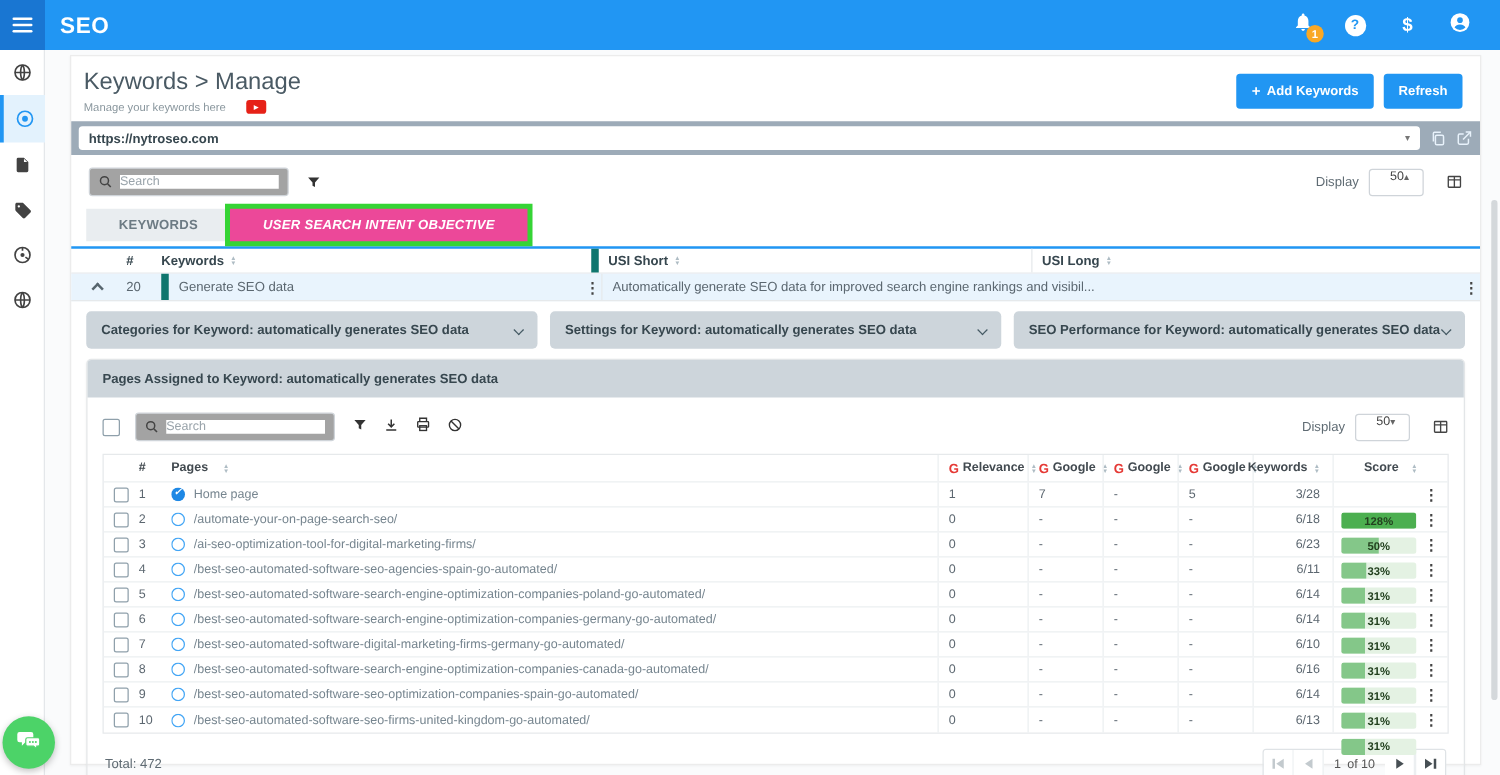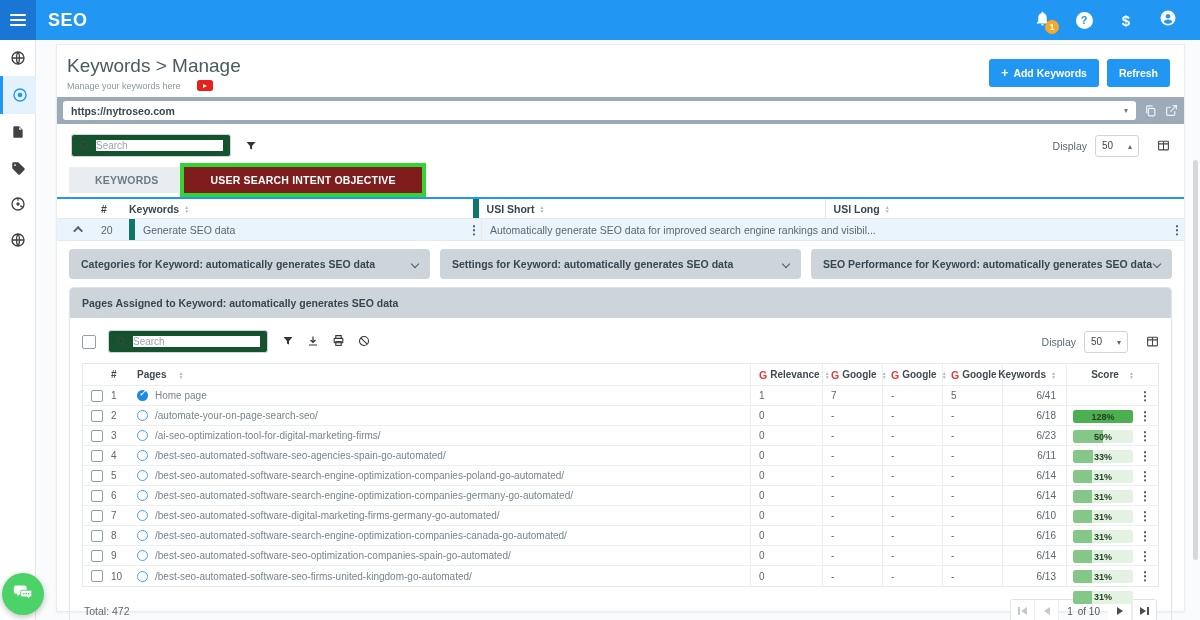--- a/index.html
+++ b/index.html
@@ -38,34 +38,34 @@
   .btn { background:#2196f3; color:#fff; border:none; border-radius:3px; font-size:10.5px; font-weight:bold; padding:7px 12px; cursor:pointer; display:flex; align-items:center; gap:5px; font-family:inherit; }
   .btn .plus { font-size:12px; font-weight:bold; }
 
   .url-strip { background:#9dabb8; padding:4px 6px 4px 6px; display:flex; align-items:center; gap:8px; }
   .url-box { flex:1; background:#fff; border-radius:3px; height:19px; display:flex; align-items:center; padding:0 8px; }
   .url-input { flex:1; border:none; outline:none; font-size:10.5px; color:#37474f; font-family:inherit; font-weight:bold; }
   .url-caret { color:#777; font-size:8px; }
   .strip-ic { color:#e8f2fb; cursor:pointer; display:flex; }
 
   .toolbar-row { display:flex; align-items:center; padding:10px 14px 4px 14px; }
-  .search-box { width:160px; height:23px; border:1px solid #cfd4d9; border-radius:3px; display:flex; align-items:center; padding:0 7px; gap:6px; background:#14532d; }
+  .search-box { width:160px; height:23px; border:1px solid #cfd4d9; border-radius:3px; display:flex; align-items:center; padding:0 7px; gap:6px; background:#a3a3a3; }
   .search-box input { border:none; outline:none; flex:1; font-size:10px; color:#555; font-family:inherit; width:100%; }
   .search-box input::placeholder { color:#9aa4ab; }
   .tool-ic { margin-left:14px; cursor:pointer; display:flex; align-items:center; }
   .display-group { margin-left:auto; display:flex; align-items:center; gap:8px; }
   .display-label { font-size:10.5px; color:#5f6b73; }
-  .select-box { width:44px; height:22px; border:1px solid #cfd4d9; border-radius:3px; display:flex; align-items:center; justify-content:space-between; padding:0 6px; font-size:10px; color:#444; cursor:pointer; background:#fff; }
+  .select-box { width:44px; height:22px; border:1px solid #cfd4d9; border-radius:3px; display:flex; justify-content:space-between; padding:0 16px; font-size:10px; color:#444; cursor:pointer; background:#fff; }
   .caret-up::after { content:"\25B4"; color:#666; font-size:8px; }
   .caret-down::after { content:"\25BE"; color:#666; font-size:8px; }
 
   
   .tabs-row { display:flex; align-items:flex-end; padding:6px 0 0 12px; }
   .tab { height:26px; display:flex; align-items:center; padding:0 26px; font-size:10.5px; font-weight:bold; color:#6d7b84; background:#e9edf0; cursor:pointer; letter-spacing:.2px; }
-  .tab.active { background:#7f1d1d; color:#fff; box-shadow:0 0 0 4px #35d435; position:relative; z-index:2; }
+  .tab.active { background:#ec4899; color:#fff; box-shadow:0 0 0 4px #35d435; position:relative; z-index:2;font-style:italic; }
 
   
   .ktable { margin-top:4px; border-top:2px solid #2196f3; font-size:10.5px; }
   .krow { display:flex; align-items:center; border-bottom:1px solid #e6e9eb; }
   .krow.head { color:#37474f; font-weight:bold; height:20px; }
   .krow.data { background:#e9f4fd; height:22px; color:#5b6770; }
   .k-expand { width:44px; display:flex; justify-content:center; }
   .k-num { width:28px; }
   .k-kw { flex:1; display:flex; align-items:center; }
   .k-kw .grow { flex:1; }
@@ -450,21 +450,21 @@
                 </span>
     <span class="c-num">1</span>
     <span class="c-pages">
       <i class="page-ic check"></i>
       <span class="page-link">Home page</span>
     </span>
     <span class="c-rel">1</span>
     <span class="c-g">7</span>
     <span class="c-g">-</span>
     <span class="c-g">5</span>
-    <span class="c-kw">6/41</span>
+    <span class="c-kw">3/28</span>
     <span class="c-score">
       <span class="badge full">
                     <span class="fill" style="width: 100%;"></span>
                     <span class="pct">128%</span>
                   </span>
       <span class="kebab"></span>
     </span>
   </div>
 
   <div class="trow">

